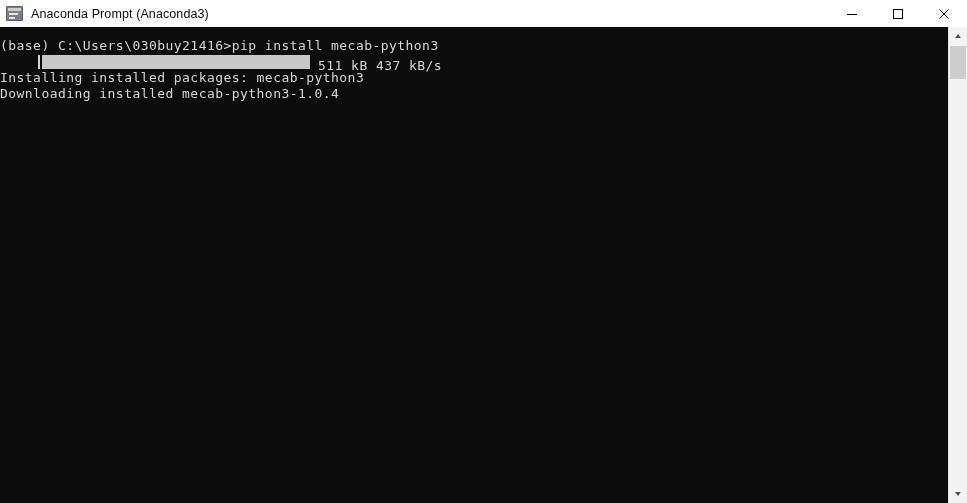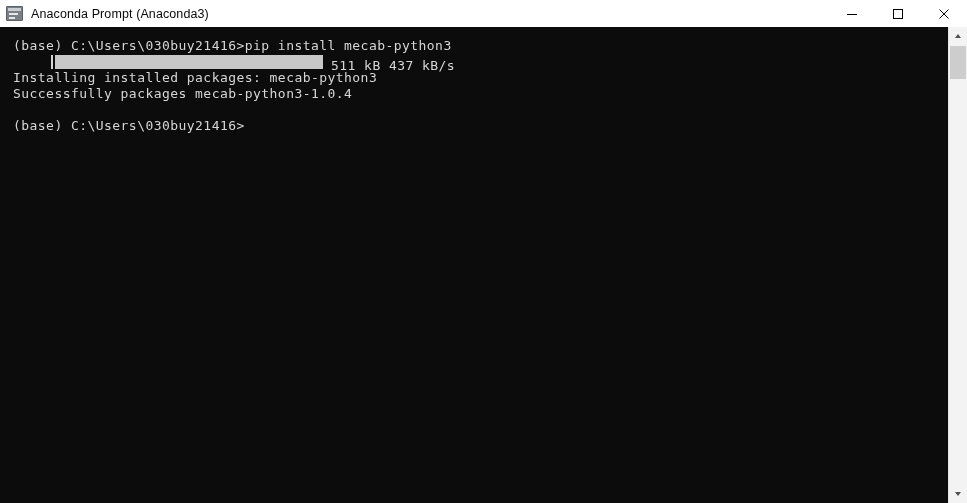--- a/index.html
+++ b/index.html
@@ -93,21 +93,20 @@
     width: 948px;
     height: 476px;
     background: #0c0c0c;
     overflow: hidden;
   }
   .console-lines {
     position: absolute;
     top: 11px;
     left: 0px;
     width: 756px;
-    padding-left: 13px;
   }
   .cline {
     font-family: "DejaVu Sans Mono", "Liberation Mono", monospace;
     font-size: 13px;
     line-height: 16px;
     height: 16px;
     color: #d6d6d6;
     white-space: pre;
     letter-spacing: 0.45px;
   }
@@ -213,23 +212,22 @@
     <div class="console-lines">
       <div class="cline">(base) C:\Users\030buy21416&gt;pip install mecab-python3</div>
       <div class="progress-line">
         <div class="progress-wrap">
           <div class="progress-tick"></div>
           <div class="progress-fill"></div>
         </div>
         <span class="progress-text">511 kB 437 kB/s</span>
       </div>
       <div class="cline">Installing installed packages: mecab-python3</div>
-      <div class="cline">Successfully packages mecab-python3-1.0.4</div>
+      <div class="cline">Downloading installed mecab-python3-1.0.4</div>
       <div class="cline blank"></div>
-      <div class="cline">(base) C:\Users\030buy21416&gt;</div>
     </div>
   </div>
 
   <div class="scrollbar">
     <div class="sb-arrow up">
       <svg width="8" height="8" viewBox="0 0 8 8">
         <path d="M4 2 L7 6 L1 6 Z" fill="#505050"></path>
       </svg>
     </div>
     <div class="sb-thumb"></div>

